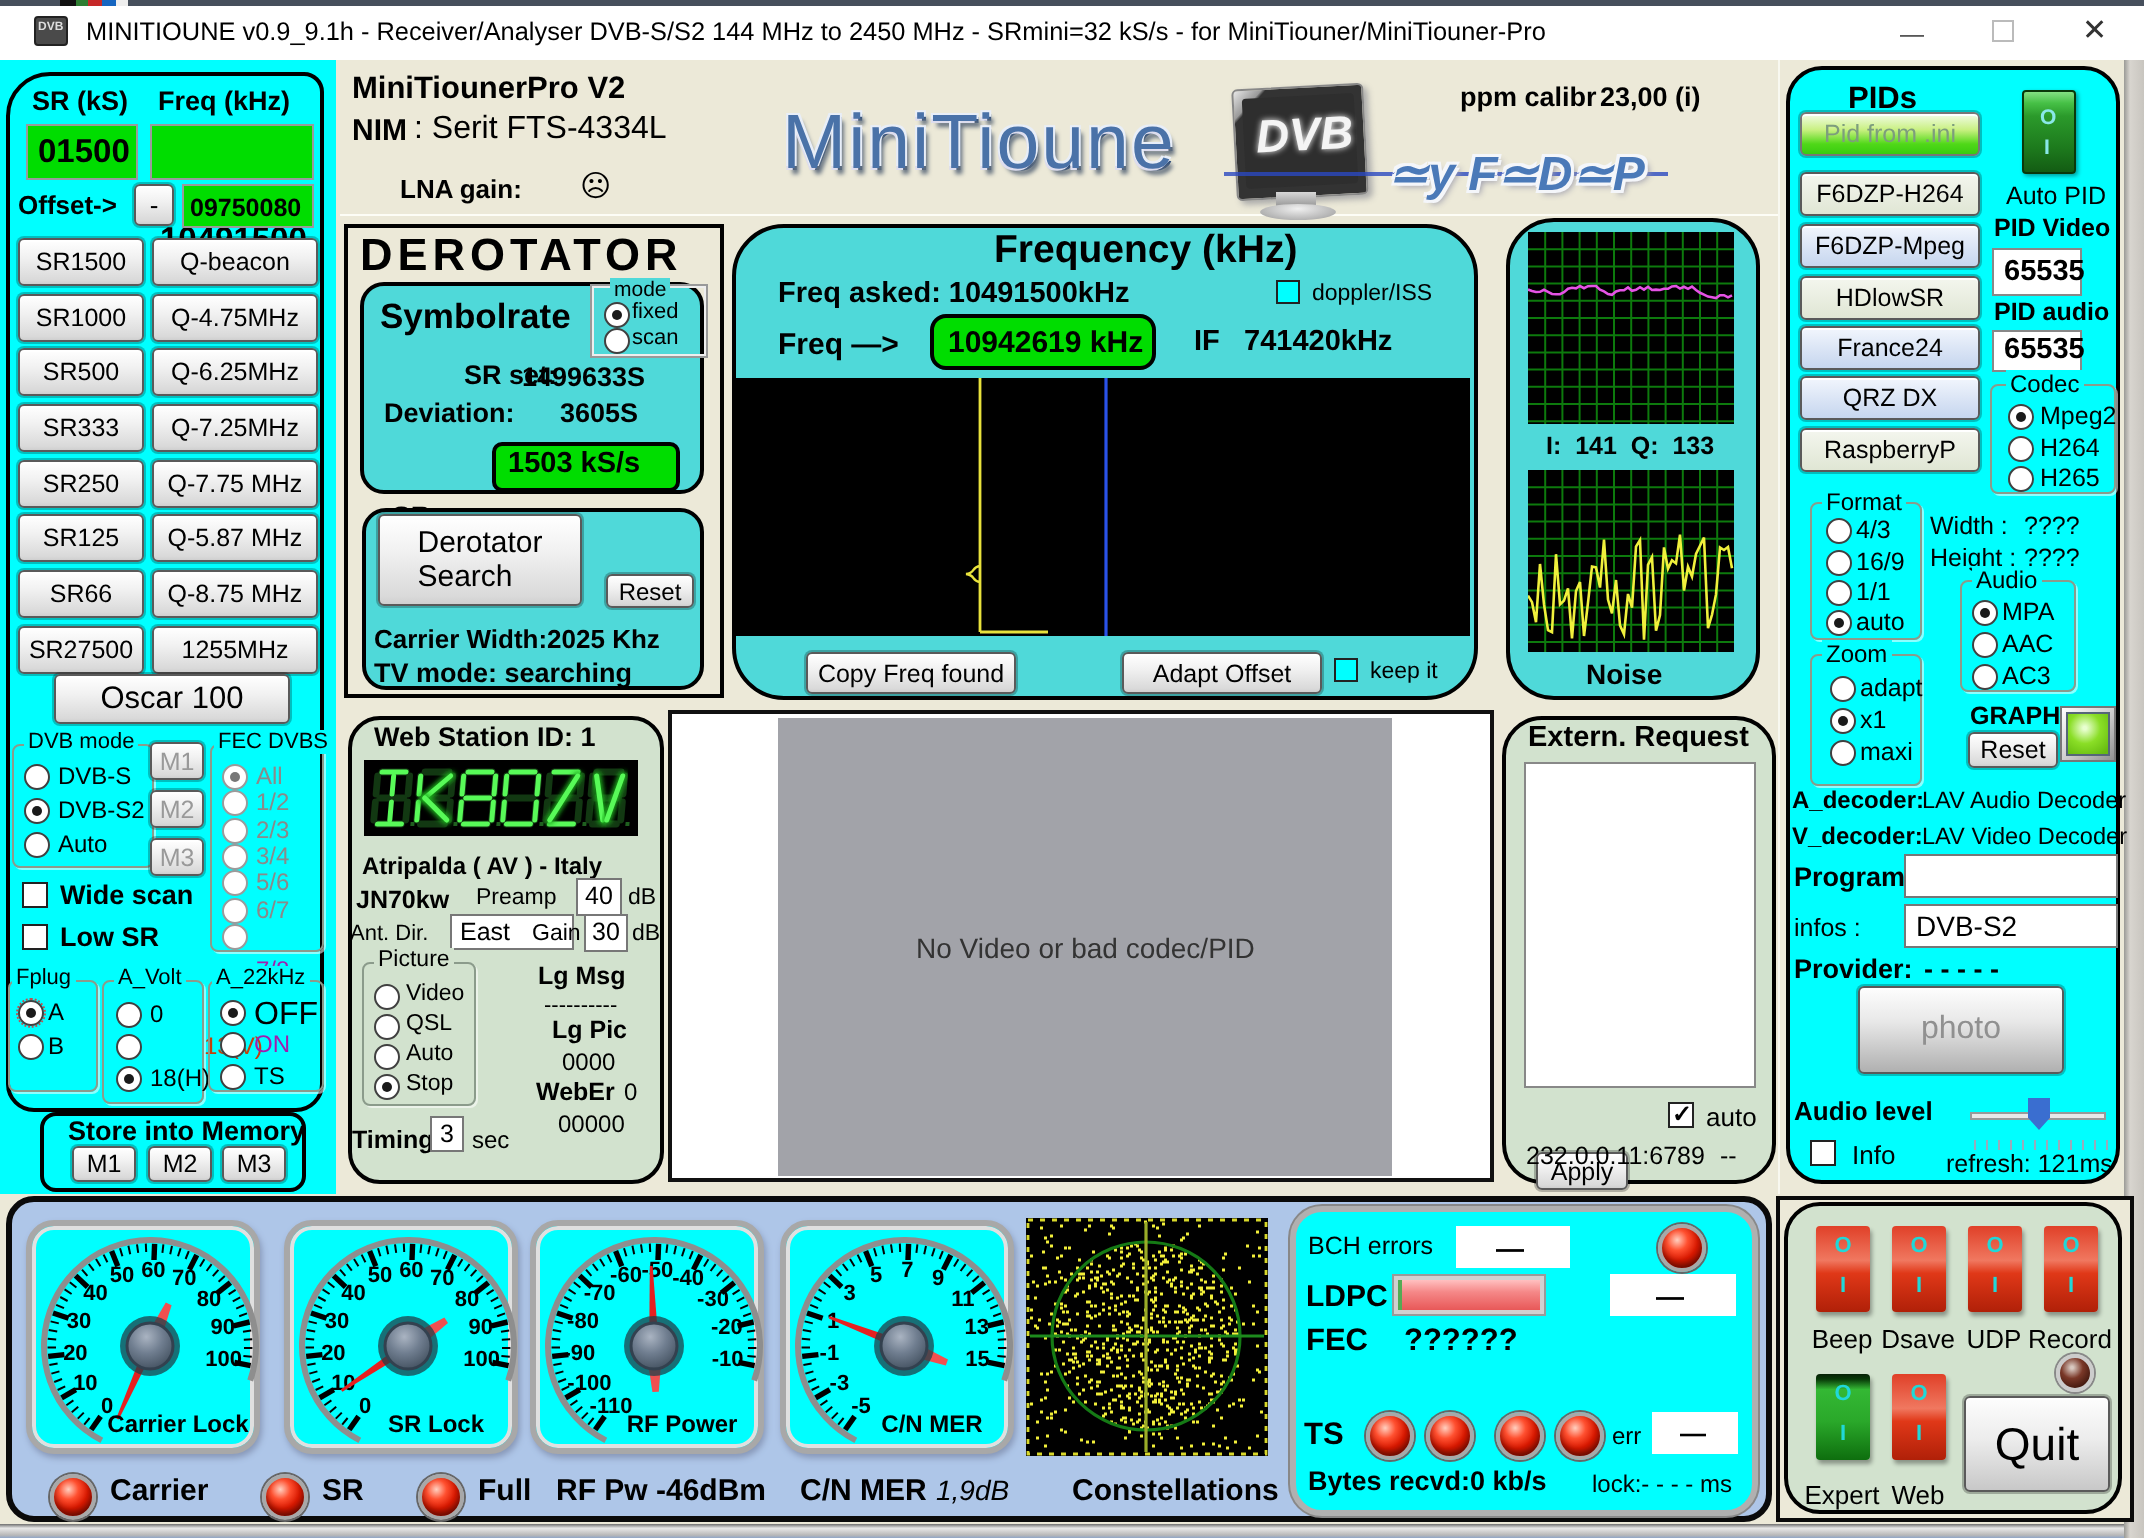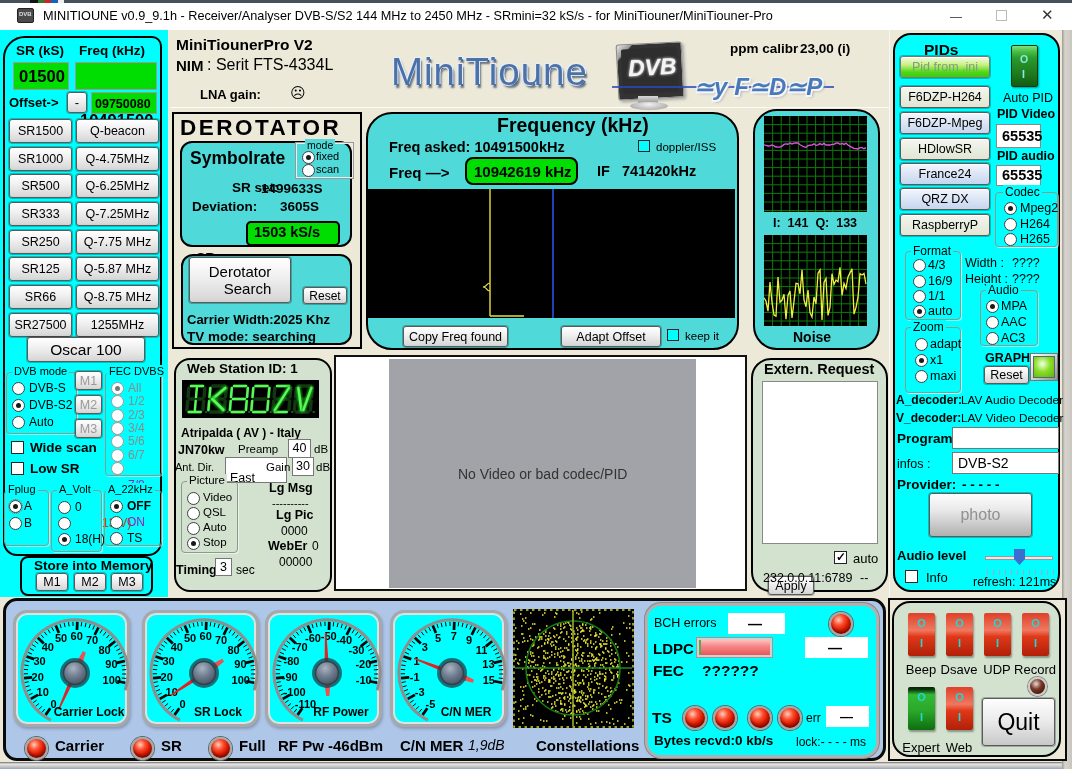--- a/index.html
+++ b/index.html
@@ -1,19 +1,19 @@
 <!DOCTYPE html>
 <html><head><meta charset="utf-8"><style>
 * { margin:0; padding:0; box-sizing:border-box; }
 html,body { width:1072px; height:769px; overflow:hidden; }
 body { font-family:"Liberation Sans", sans-serif; background:#ece9d8; position:relative; }
 div, span { position:absolute; }
 .btn { background:linear-gradient(180deg,#ffffff,#f1f1f1 40%,#d9d9d9 92%,#cfcfcf);
   border:1px solid #5a5a5a; border-radius:3px; display:flex; align-items:center;
-  justify-content:center; text-align:right; box-shadow:inset 0 1px 0 #fff, 0 0 0 1px rgba(0,0,0,.25); }
+  justify-content:center; text-align:left; box-shadow:inset 0 1px 0 #fff, 0 0 0 1px rgba(0,0,0,.25); }
 .radio { width:13px; height:13px; border:1.5px solid #222; border-radius:50%; background:#fff; }
 .rdot { left:3px; top:3px; width:5px; height:5px; border-radius:50%; }
 .cbox { border:1.5px solid #222; }
 .ck { font-size:12px; font-weight:bold; left:1px; top:-2px; color:#000; }
 .grp { border:1px solid #8b9b8b; border-radius:4px; box-shadow:1px 1px 0 rgba(255,255,255,.55); }
 .inp { background:#fff; border:1px solid #777; color:#000; white-space:nowrap; overflow:hidden; }
 .led { border-radius:50%; background:radial-gradient(circle at 38% 30%, #ffd0c0 0%, #ff5030 28%, #d81800 55%, #7a0800 100%);
   border:2px solid #a8a8a8; box-shadow:0 0 0 1px #666, inset 0 -2px 3px rgba(0,0,0,.4); }
 .led::after { content:""; left:18%; top:12%; width:34%; height:26%; border-radius:50%;
   background:rgba(255,255,255,.75); filter:blur(1px); }
@@ -118,21 +118,21 @@
 <div style="left:75px;top:516px;font-size:12px;color:#c2410c;font-weight:normal;white-space:nowrap;margin-left:27px;">13(V)</div>
 <span class="radio" style="left:58px;top:533px;border-color:#404040;">
     <span class="rdot" style="background:#1a1a1a"></span>
   </span>
 <div style="left:75px;top:532px;font-size:12px;color:#000;font-weight:normal;white-space:nowrap;">18(H)</div>
 <div class="grp" style="left:104px;top:490px;width:58px;height:56px;"></div>
 <div style="left:106px;top:483px;font-size:11px;background:#00ffff;padding:0 2px;white-space:nowrap;">A_22kHz</div>
 <span class="radio" style="left:110px;top:500px;border-color:#404040;">
     <span class="rdot" style="background:#1a1a1a"></span>
   </span>
-<div style="left:127px;top:499px;font-size:12px;color:#000;font-weight:bold;white-space:nowrap;">OFF</div>
+<div style="left:127px;top:499px;font-size:16px;color:#000;font-weight:normal;white-space:nowrap;">OFF</div>
 <span class="radio" style="left:110px;top:516px;border-color:#404040;"></span>
 <div style="left:127px;top:515px;font-size:12px;color:#a21caf;font-weight:normal;white-space:nowrap;">ON</div>
 <span class="radio" style="left:110px;top:532px;border-color:#404040;"></span>
 <div style="left:127px;top:531px;font-size:12px;color:#000;font-weight:normal;white-space:nowrap;">TS</div>
 <div style="left:20px;top:556px;width:133px;height:40px;border:2px solid #000;border-radius:8px;"></div>
 <div style="left:34px;top:558px;font-size:13.5px;font-weight:bold;color:#000;white-space:nowrap;">Store into Memory</div>
 <div class="btn" style="left:36px;top:573px;width:32px;height:18px;font-size:12.5px;color:#000;">M1</div>
 <div class="btn" style="left:74px;top:573px;width:32px;height:18px;font-size:12.5px;color:#000;">M2</div>
 <div class="btn" style="left:111px;top:573px;width:32px;height:18px;font-size:12.5px;color:#000;">M3</div>
 <div style="left:176px;top:36px;font-size:15.5px;font-weight:bold;color:#000;white-space:nowrap;">MiniTiounerPro V2</div>
@@ -462,21 +462,21 @@
         <line x1="122.5" y1="2" x2="116.5" y2="24" stroke="#58fa58" stroke-width="2.5" stroke-linecap="round"></line>
         <rect x="126.0" y="25" width="2" height="2" fill="#1f5f1f"></rect>
       </g>
     </svg></div>
 <div style="left:181px;top:426px;font-size:12px;font-weight:bold;color:#000;white-space:nowrap;">Atripalda ( AV ) - Italy</div>
 <div style="left:178px;top:443px;font-size:12.5px;font-weight:bold;color:#000;white-space:nowrap;">JN70kw</div>
 <div style="left:238px;top:443px;font-size:11.5px;font-weight:normal;color:#000;white-space:nowrap;">Preamp</div>
 <div class="inp" style="left:288px;top:439px;width:23px;height:19px;font-size:12.5px;text-align:center;padding:0 0px;line-height:17px;">40</div>
 <div style="left:314px;top:443px;font-size:11.5px;font-weight:normal;color:#000;white-space:nowrap;">dB</div>
 <div style="left:175px;top:461px;font-size:11px;font-weight:normal;color:#000;white-space:nowrap;">Ant. Dir.</div>
-<div class="inp" style="left:225px;top:457px;width:62px;height:18px;font-size:12.5px;text-align:left;padding:12px 4px;line-height:16px;">East</div>
+<div class="inp" style="left:225px;top:457px;width:62px;height:18px;font-size:12.5px;text-align:left;padding:0 4px;line-height:16px;">East</div>
 <div style="left:266px;top:461px;font-size:11.5px;font-weight:normal;color:#000;white-space:nowrap;">Gain</div>
 <div class="inp" style="left:292px;top:457px;width:22px;height:19px;font-size:12.5px;text-align:center;padding:0 0px;line-height:17px;">30</div>
 <div style="left:316px;top:461px;font-size:11.5px;font-weight:normal;color:#000;white-space:nowrap;">dB</div>
 <div class="grp" style="left:181px;top:481px;width:57px;height:72px;"></div>
 <div style="left:187px;top:474px;font-size:11.5px;background:#d2e2ce;padding:0 2px;white-space:nowrap;">Picture</div>
 <span class="radio" style="left:187px;top:492px;border-color:#404040;"></span>
 <div style="left:203px;top:491px;font-size:11.5px;color:#000;font-weight:normal;white-space:nowrap;">Video</div>
 <span class="radio" style="left:187px;top:507px;border-color:#404040;"></span>
 <div style="left:203px;top:506px;font-size:11.5px;color:#000;font-weight:normal;white-space:nowrap;">QSL</div>
 <span class="radio" style="left:187px;top:522px;border-color:#404040;"></span>

